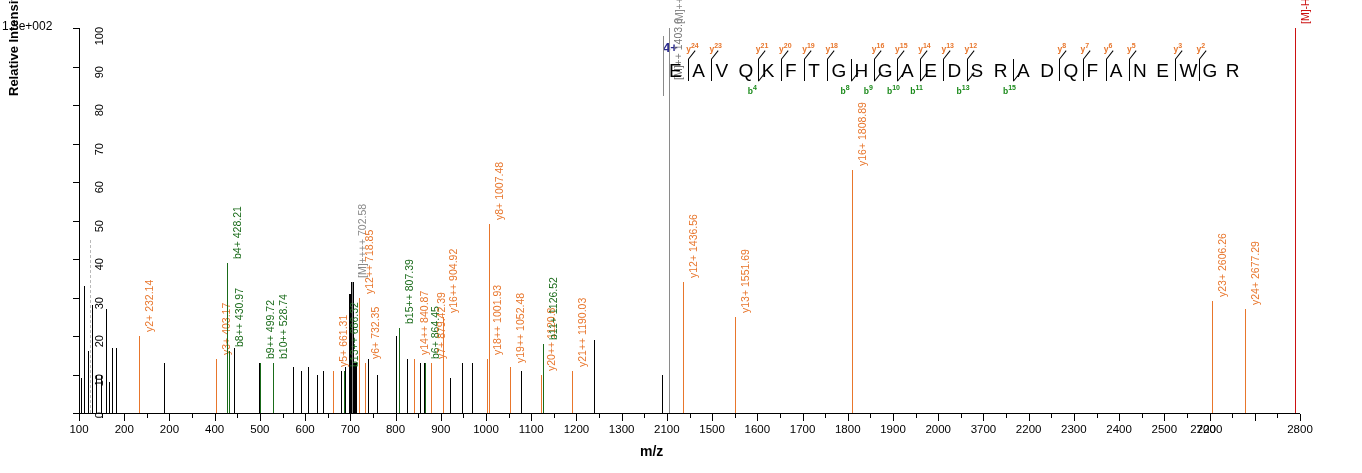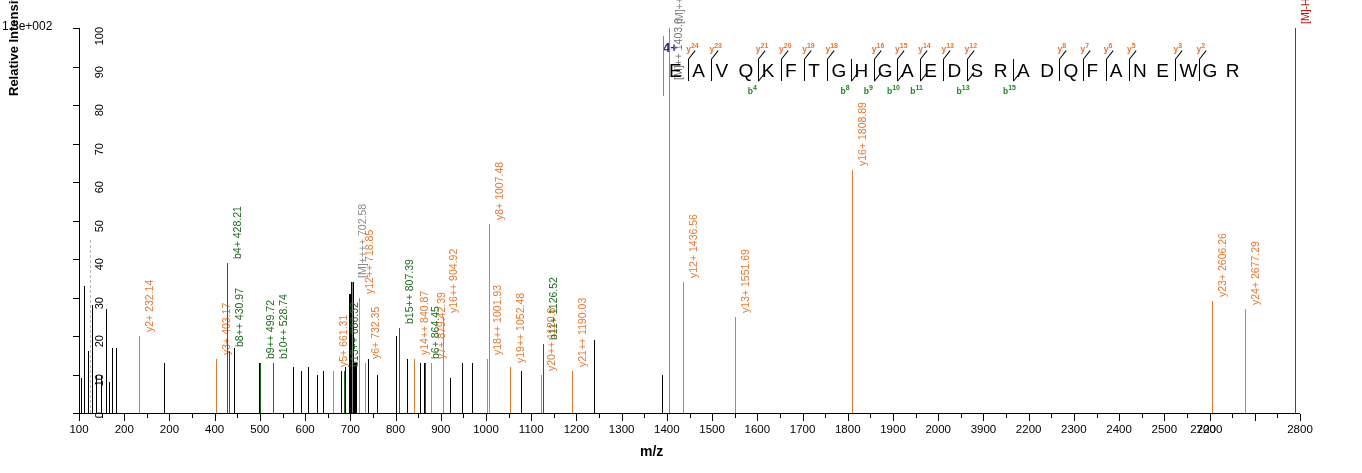--- a/index.html
+++ b/index.html
@@ -151,28 +151,28 @@
       <div class="xtlabel" style="left: 214.667px; top: 423px;">400</div>
       <div class="xtlabel" style="left: 259.889px; top: 423px;">500</div>
       <div class="xtlabel" style="left: 305.111px; top: 423px;">600</div>
       <div class="xtlabel" style="left: 350.333px; top: 423px;">700</div>
       <div class="xtlabel" style="left: 395.556px; top: 423px;">800</div>
       <div class="xtlabel" style="left: 440.778px; top: 423px;">900</div>
       <div class="xtlabel" style="left: 486px; top: 423px;">1000</div>
       <div class="xtlabel" style="left: 531.222px; top: 423px;">1100</div>
       <div class="xtlabel" style="left: 576.444px; top: 423px;">1200</div>
       <div class="xtlabel" style="left: 621.667px; top: 423px;">1300</div>
-      <div class="xtlabel" style="left: 666.889px; top: 423px;">1400</div>
+      <div class="xtlabel" style="left: 666.889px; top: 423px;">2100</div>
       <div class="xtlabel" style="left: 712.111px; top: 423px;">1500</div>
       <div class="xtlabel" style="left: 757.333px; top: 423px;">1600</div>
       <div class="xtlabel" style="left: 802.556px; top: 423px;">1700</div>
       <div class="xtlabel" style="left: 847.778px; top: 423px;">1800</div>
       <div class="xtlabel" style="left: 893px; top: 423px;">1900</div>
       <div class="xtlabel" style="left: 938.222px; top: 423px;">2000</div>
-      <div class="xtlabel" style="left: 983.444px; top: 423px;">3900</div>
+      <div class="xtlabel" style="left: 983.444px; top: 423px;">3700</div>
       <div class="xtlabel" style="left: 1028.67px; top: 423px;">2200</div>
       <div class="xtlabel" style="left: 1073.89px; top: 423px;">2300</div>
       <div class="xtlabel" style="left: 1119.11px; top: 423px; text-align: right;">2400</div>
       <div class="xtlabel" style="left: 1164.33px; top: 423px;">2500</div>
       <div class="xtlabel" style="left: 1209.56px; top: 423px;">2200</div>
       <div class="xtlabel" style="left: 1203px; top: 423px;">2700</div>
       <div class="xtlabel" style="left: 1300px; top: 423px;">2800</div>
     </div>
 
   <div class="mcharge">4+</div>

